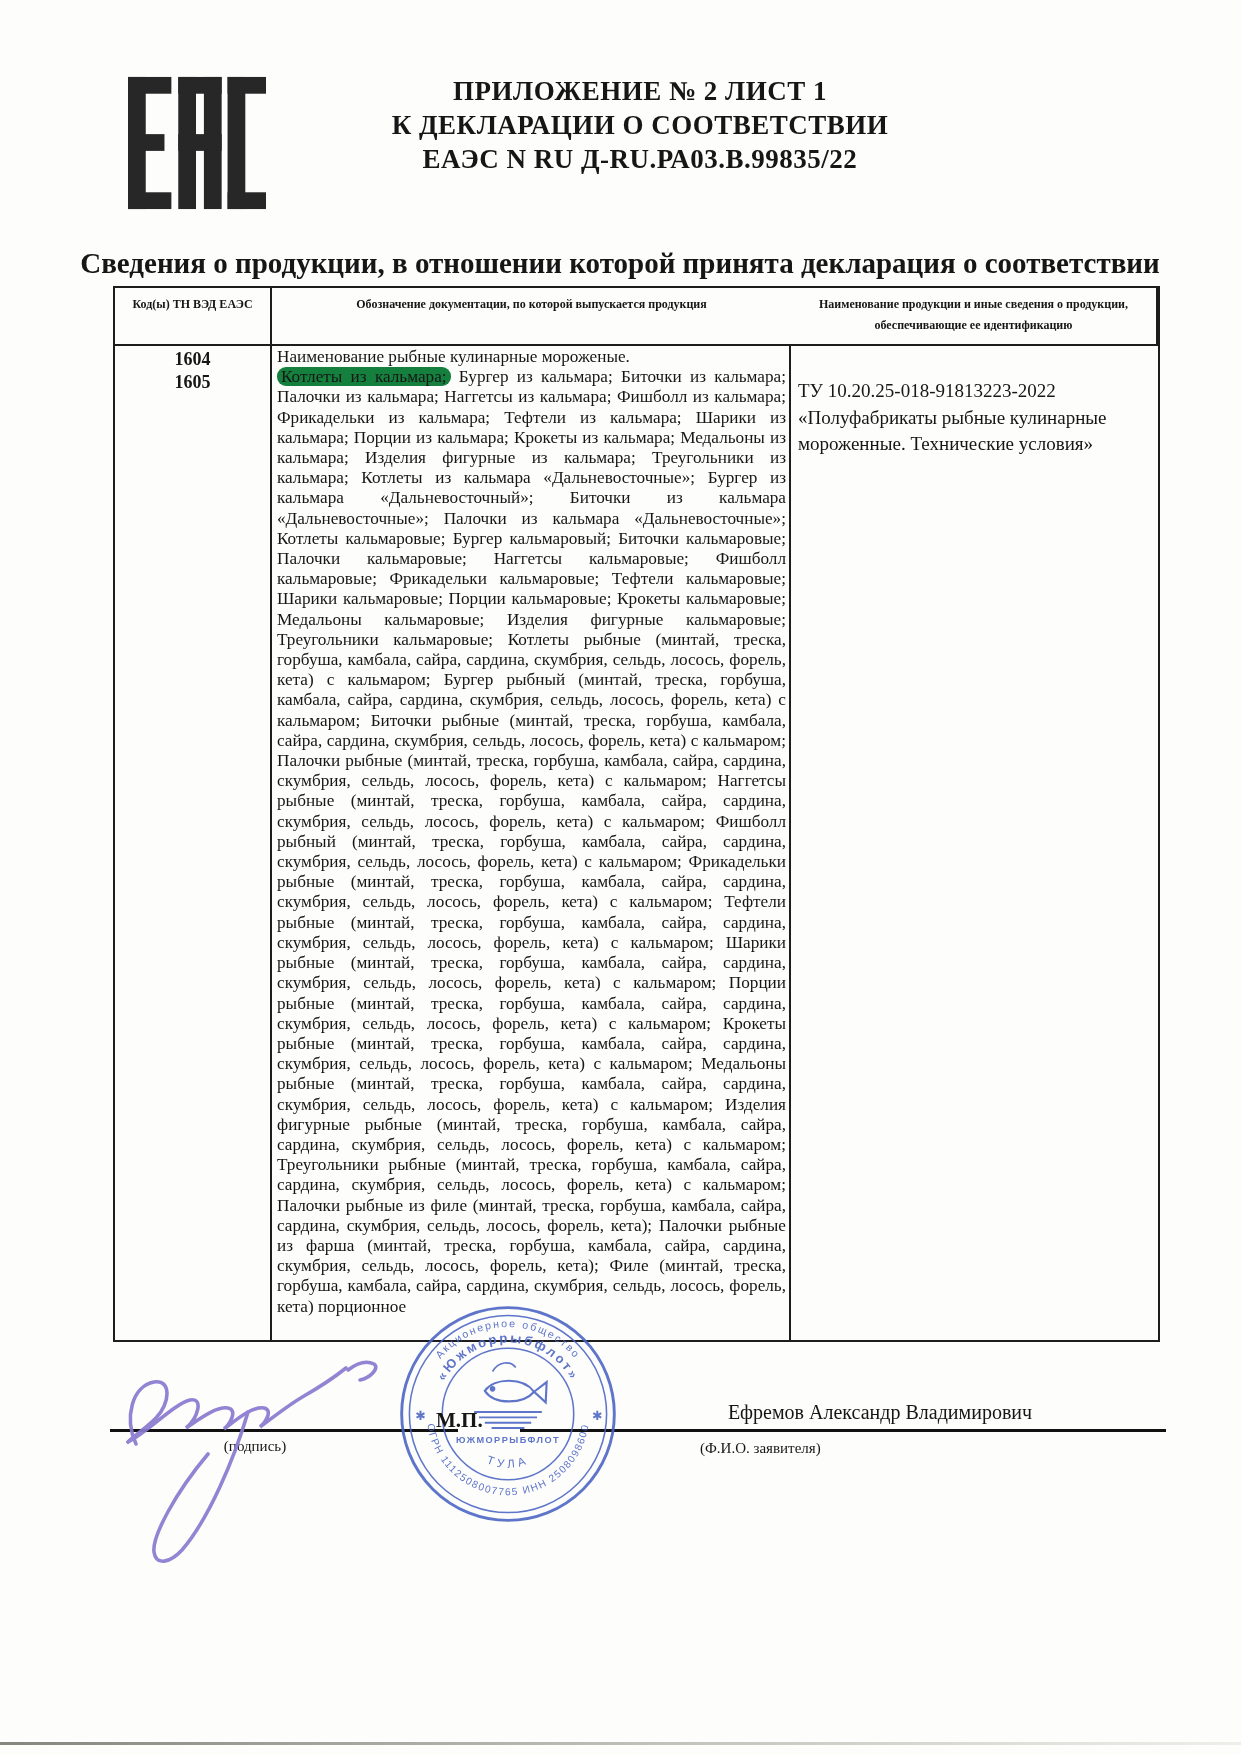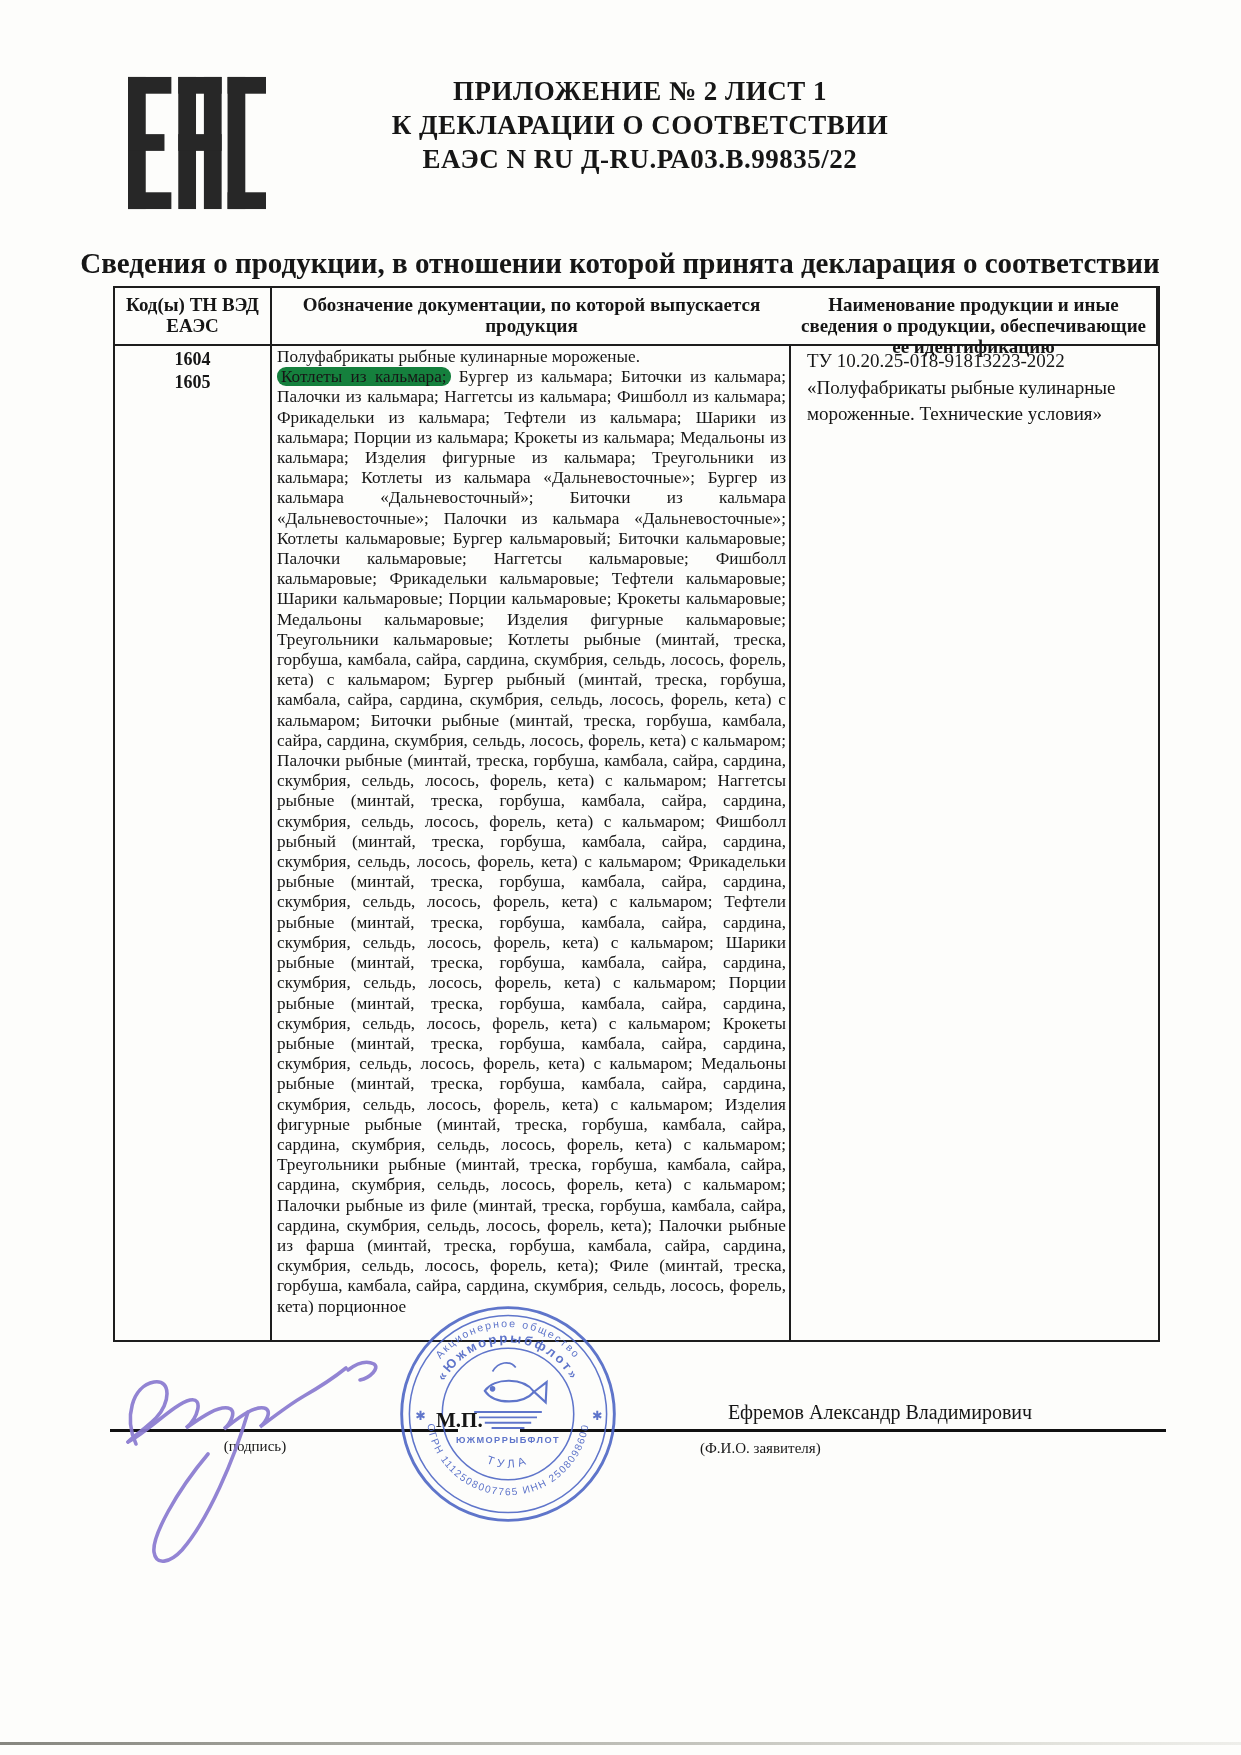--- a/index.html
+++ b/index.html
@@ -21,25 +21,25 @@
   .subtitle{position:absolute;left:60px;top:247px;width:1120px;text-align:center;
     font-weight:bold;font-size:29px;}
   
   .doc-table{position:absolute;left:113px;top:286px;width:1043px;
     border:2px solid #1d1d1d;display:grid;
     grid-template-columns:157px 519px 1fr;
     grid-template-rows:58px 994px;}
   .cell{box-sizing:border-box;}
   .cb{border-right:2px solid #1d1d1d;}
   .hb{border-bottom:2px solid #1d1d1d;}
-  .th{font-weight:bold;text-align:center;font-size:19px;line-height:21px;padding:6px 8px;}
+  .th{font-weight:bold;text-align:center;font-size:12px;line-height:21px;padding:6px 8px;}
   .cell-codes{text-align:center;font-weight:bold;font-size:18px;line-height:23px;padding-top:2px;}
   .cell-products{font-size:17.2px;line-height:20.2px;text-align:justify;padding:1px 3px 0 5px;}
   .cell-products .intro{text-align:left;}
-  .cell-doc{font-size:19px;line-height:26.5px;padding:2px 4px 0 16px;}
+  .cell-doc{font-size:19px;line-height:26.5px;padding:2px 4px 0 7px;margin-top:30px;}
   .hl{background:#15803d;border-radius:9px;padding:0 4px;box-decoration-break:clone;-webkit-box-decoration-break:clone;}
   
   .sign-line-left{position:absolute;left:110px;top:1429px;width:348px;border-top:3px solid #111;}
   .sign-line-right{position:absolute;left:520px;top:1429px;width:646px;border-top:3px solid #111;}
   .podpis-label{position:absolute;left:180px;top:1438px;width:150px;text-align:center;font-size:15px;}
   .mp-label{position:absolute;left:436px;top:1408px;font-size:21px;font-weight:bold;z-index:5;}
   .fio-name{position:absolute;left:600px;top:1401px;width:560px;text-align:center;font-size:20px;}
   .fio-label{position:absolute;left:700px;top:1440px;width:320px;text-align:left;font-size:15px;}
   
   .stamp-svg{position:absolute;left:392px;top:1298px;width:232px;height:232px;z-index:3;opacity:.88;}
@@ -84,21 +84,21 @@
     <div class="cell th cb hb">Код(ы) ТН ВЭД ЕАЭС</div>
     <div class="cell th hb">Обозначение документации, по которой выпускается продукция</div>
     <div class="cell th cb hb">Наименование продукции и иные сведения о продукции, обеспечивающие ее идентификацию</div>
 
     <div class="cell cell-codes cb">
       <div>1604</div>
       <div>1605</div>
     </div>
 
     <div class="cell cell-products cb">
-      <div class="intro">Полуфабрикаты рыбные кулинарные мороженые.</div>
+      <div class="intro">Наименование рыбные кулинарные мороженые.</div>
       <div><span class="hl">Котлеты из кальмара;</span> <span>Бургер из кальмара; Биточки из кальмара; Палочки из кальмара; Наггетсы из кальмара; Фишболл из кальмара; Фрикадельки из кальмара; Тефтели из кальмара; Шарики из кальмара; Порции из кальмара; Крокеты из кальмара; Медальоны из кальмара; Изделия фигурные из кальмара; Треугольники из кальмара; Котлеты из кальмара «Дальневосточные»; Бургер из кальмара «Дальневосточный»; Биточки из кальмара «Дальневосточные»; Палочки из кальмара «Дальневосточные»; Котлеты кальмаровые; Бургер кальмаровый; Биточки кальмаровые; Палочки кальмаровые; Наггетсы кальмаровые; Фишболл кальмаровые; Фрикадельки кальмаровые; Тефтели кальмаровые; Шарики кальмаровые; Порции кальмаровые; Крокеты кальмаровые; Медальоны кальмаровые; Изделия фигурные кальмаровые; Треугольники кальмаровые; Котлеты рыбные (минтай, треска, горбуша, камбала, сайра, сардина, скумбрия, сельдь, лосось, форель, кета) с кальмаром; Бургер рыбный (минтай, треска, горбуша, камбала, сайра, сардина, скумбрия, сельдь, лосось, форель, кета) с кальмаром; Биточки рыбные (минтай, треска, горбуша, камбала, сайра, сардина, скумбрия, сельдь, лосось, форель, кета) с кальмаром; Палочки рыбные (минтай, треска, горбуша, камбала, сайра, сардина, скумбрия, сельдь, лосось, форель, кета) с кальмаром; Наггетсы рыбные (минтай, треска, горбуша, камбала, сайра, сардина, скумбрия, сельдь, лосось, форель, кета) с кальмаром; Фишболл рыбный (минтай, треска, горбуша, камбала, сайра, сардина, скумбрия, сельдь, лосось, форель, кета) с кальмаром; Фрикадельки рыбные (минтай, треска, горбуша, камбала, сайра, сардина, скумбрия, сельдь, лосось, форель, кета) с кальмаром; Тефтели рыбные (минтай, треска, горбуша, камбала, сайра, сардина, скумбрия, сельдь, лосось, форель, кета) с кальмаром; Шарики рыбные (минтай, треска, горбуша, камбала, сайра, сардина, скумбрия, сельдь, лосось, форель, кета) с кальмаром; Порции рыбные (минтай, треска, горбуша, камбала, сайра, сардина, скумбрия, сельдь, лосось, форель, кета) с кальмаром; Крокеты рыбные (минтай, треска, горбуша, камбала, сайра, сардина, скумбрия, сельдь, лосось, форель, кета) с кальмаром; Медальоны рыбные (минтай, треска, горбуша, камбала, сайра, сардина, скумбрия, сельдь, лосось, форель, кета) с кальмаром; Изделия фигурные рыбные (минтай, треска, горбуша, камбала, сайра, сардина, скумбрия, сельдь, лосось, форель, кета) с кальмаром; Треугольники рыбные (минтай, треска, горбуша, камбала, сайра, сардина, скумбрия, сельдь, лосось, форель, кета) с кальмаром; Палочки рыбные из филе (минтай, треска, горбуша, камбала, сайра, сардина, скумбрия, сельдь, лосось, форель, кета); Палочки рыбные из фарша (минтай, треска, горбуша, камбала, сайра, сардина, скумбрия, сельдь, лосось, форель, кета); Филе (минтай, треска, горбуша, камбала, сайра, сардина, скумбрия, сельдь, лосось, форель, кета) порционное</span></div>
     </div>
 
     <div class="cell cell-doc">ТУ 10.20.25-018-91813223-2022 «Полуфабрикаты рыбные кулинарные мороженные. Технические условия»</div>
   </div>
 
   <svg class="stamp-svg" viewBox="0 0 240 240" role="img">
     <g fill="none" stroke="#4a63c4">
       <circle cx="120" cy="120" r="110" stroke-width="3"></circle>
       <circle cx="120" cy="120" r="102" stroke-width="1.6"></circle>

